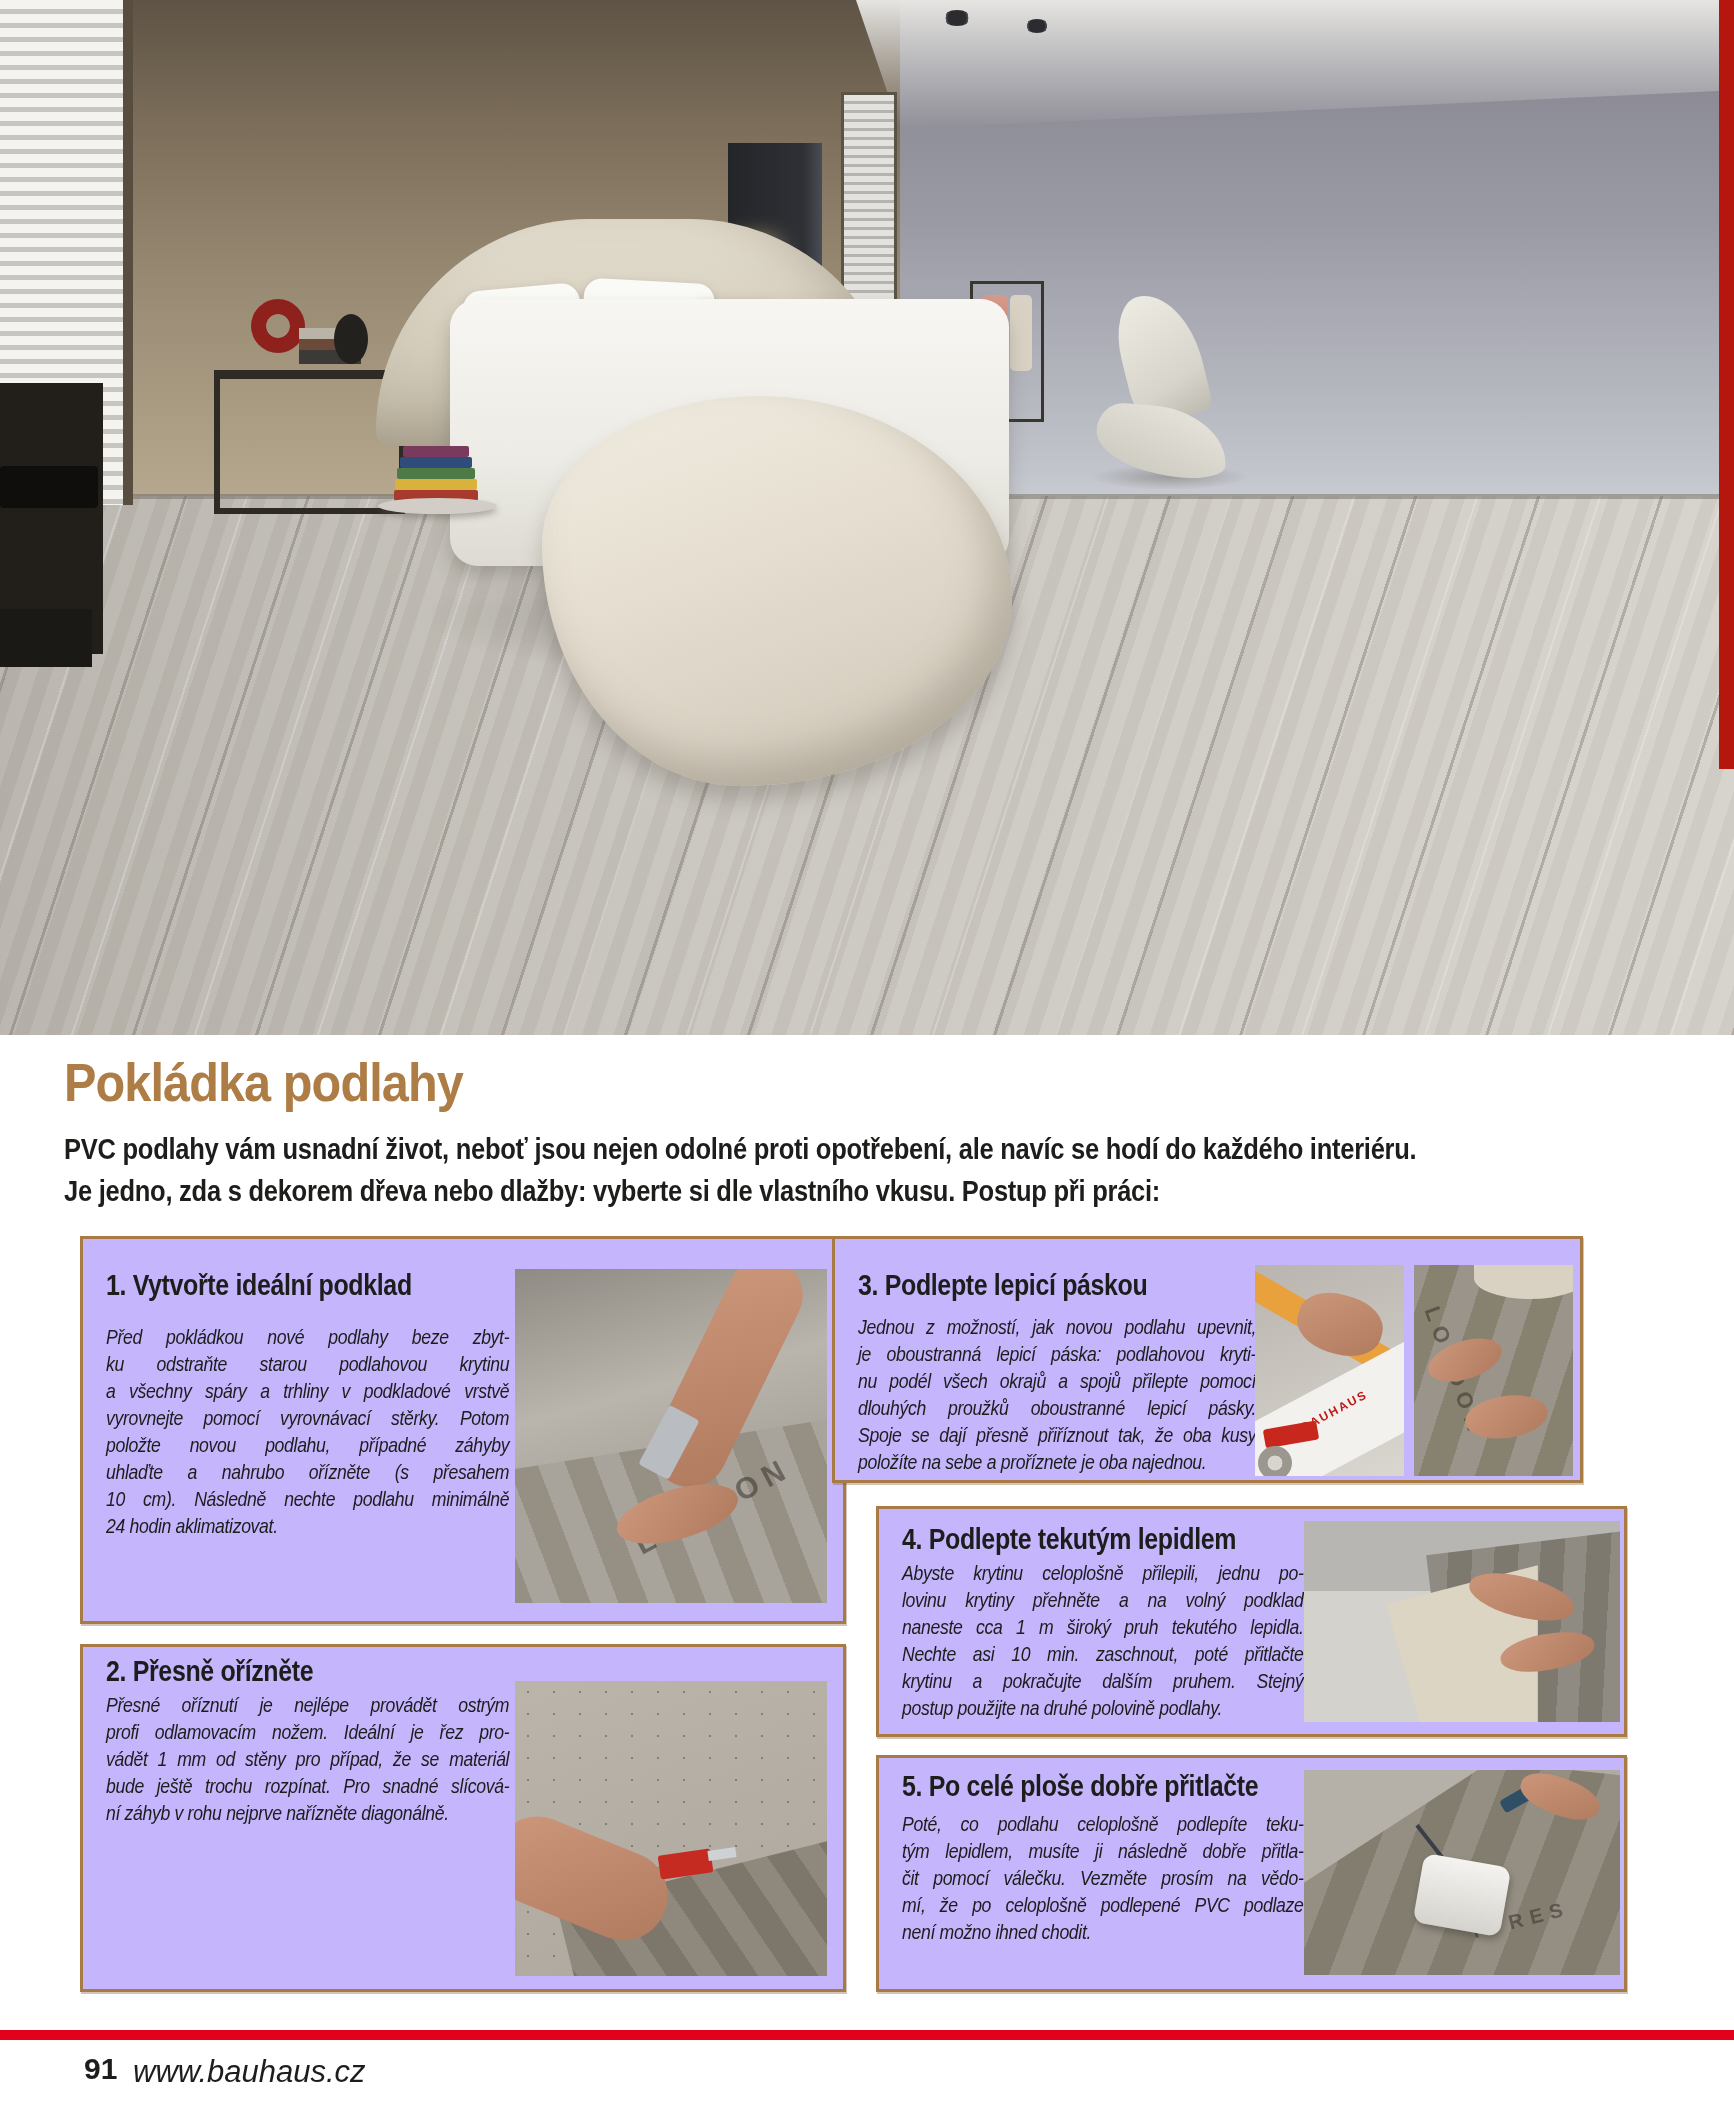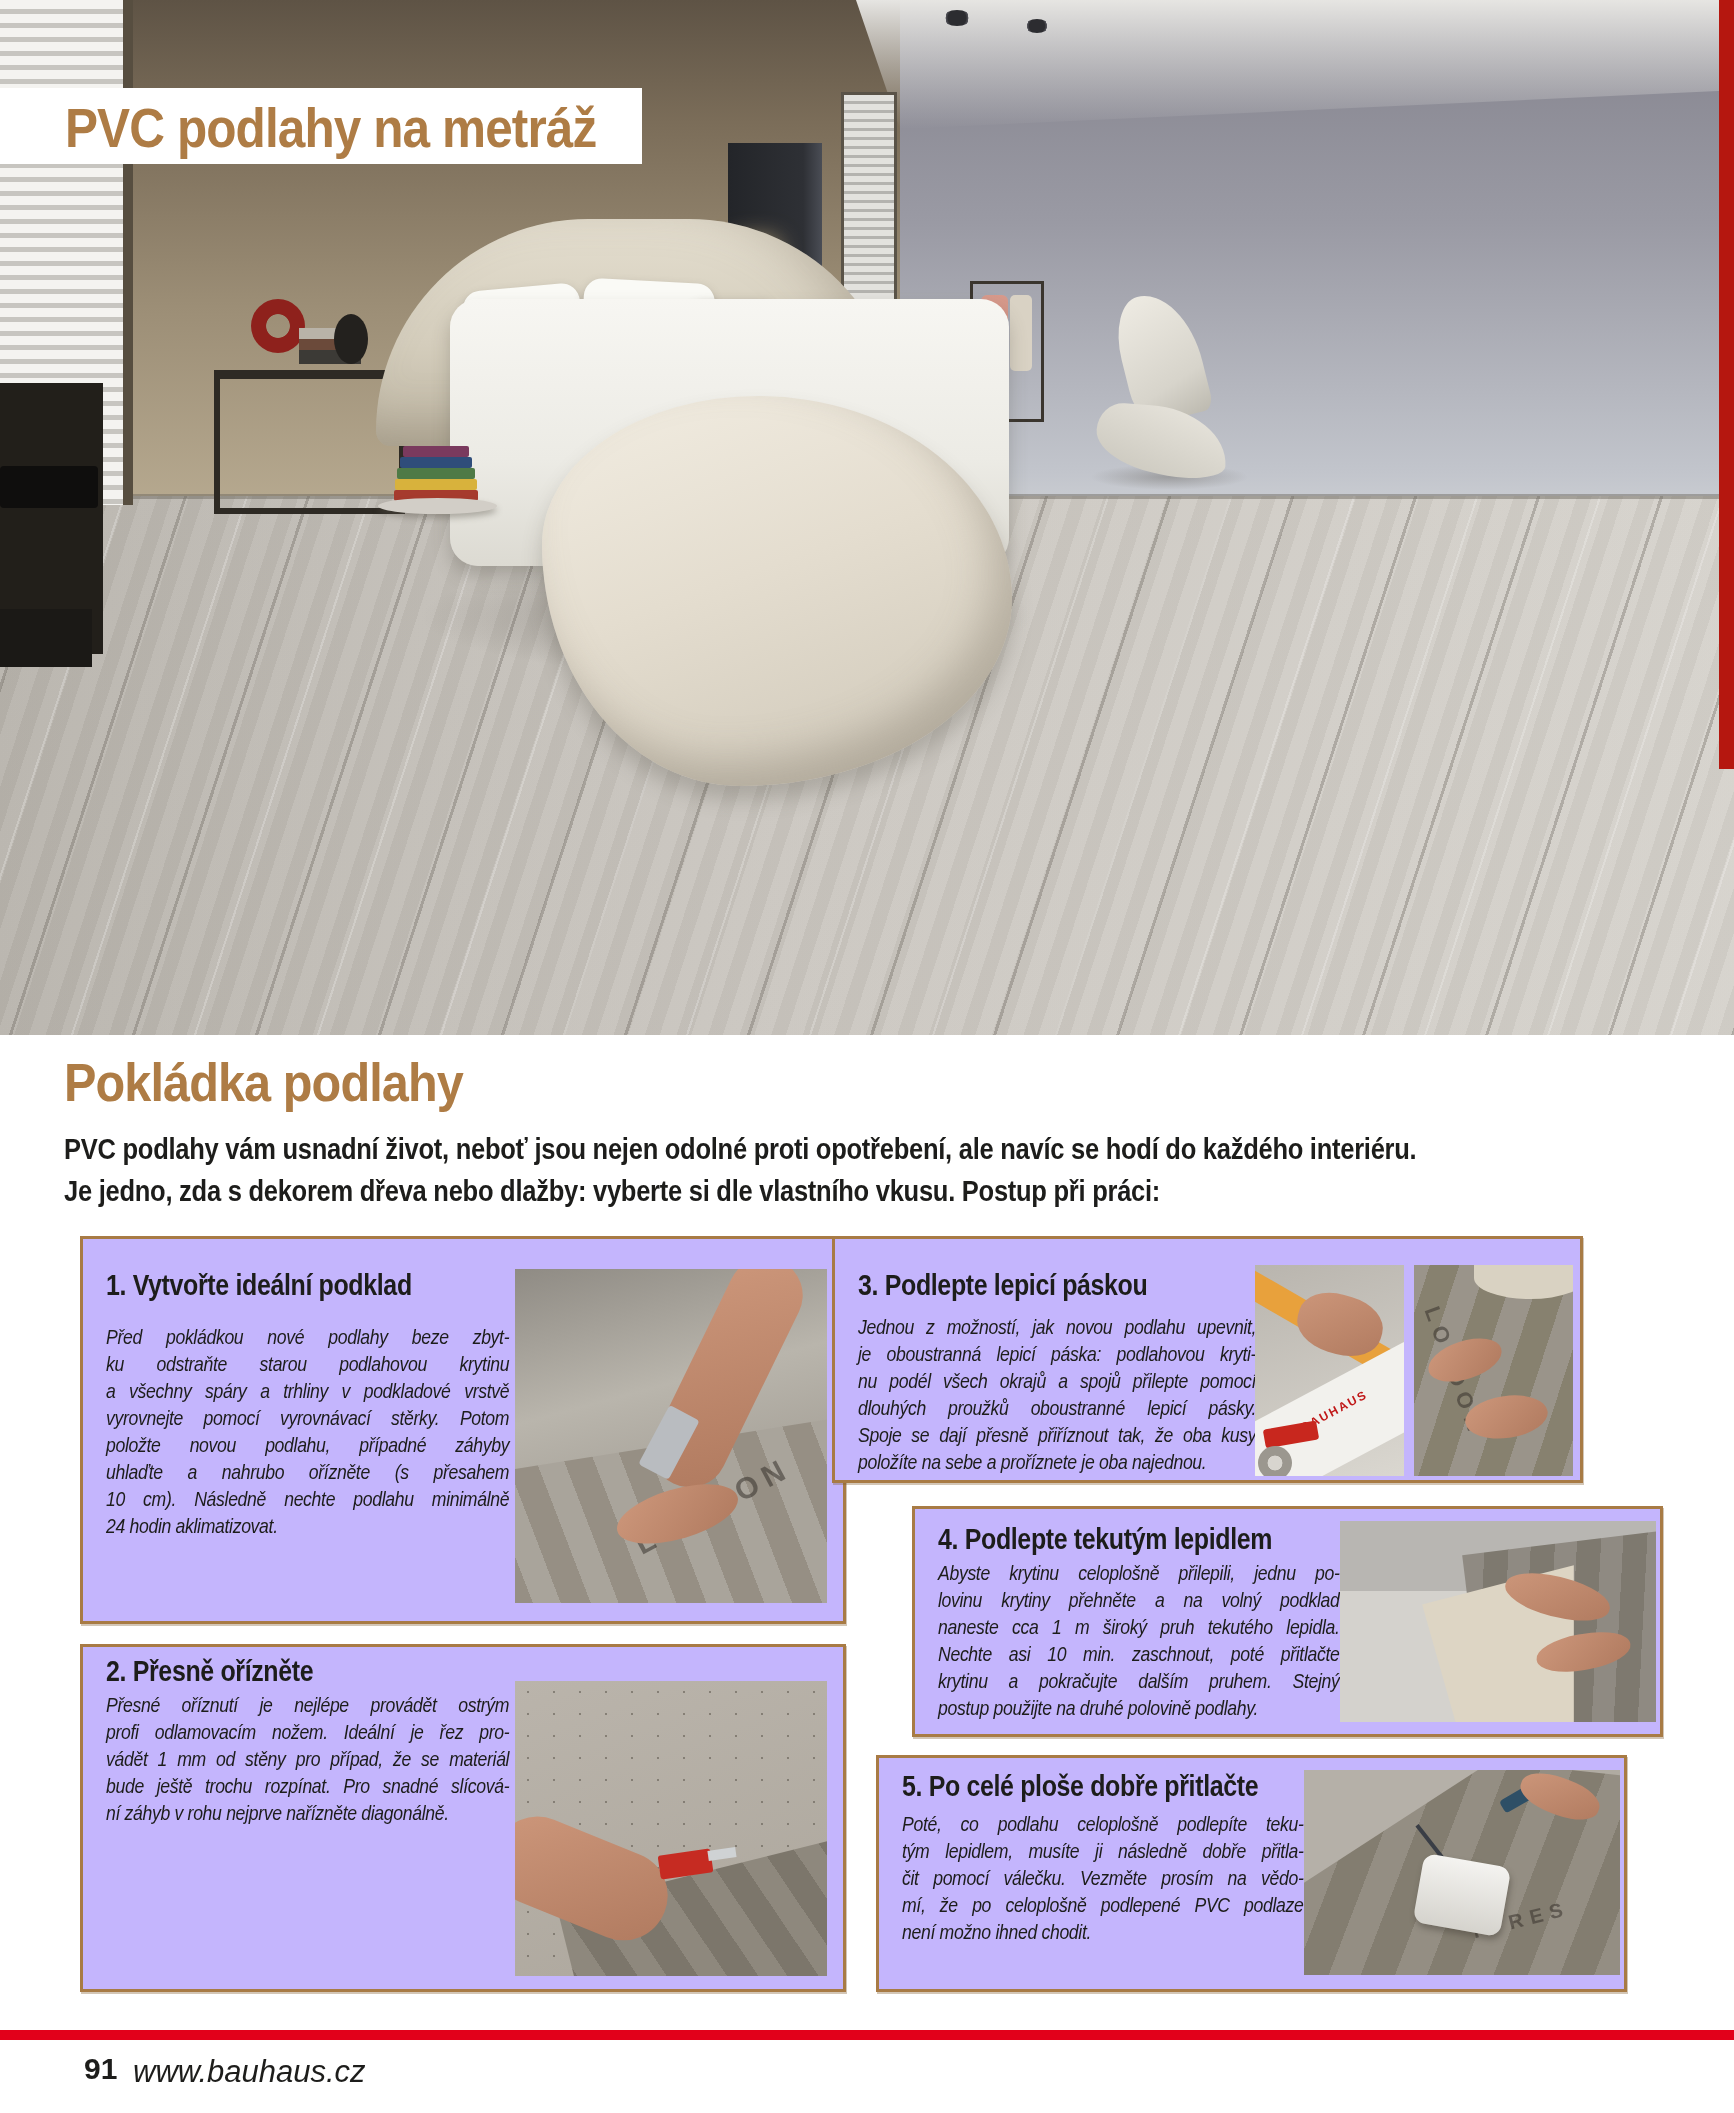--- a/index.html
+++ b/index.html
@@ -152,23 +152,20 @@
     <div class="floor-books">
       <div style="width:66px;background:#7a3a5e;"></div>
       <div style="width:72px;background:#2f4d7a;"></div>
       <div style="width:78px;background:#4e7a46;"></div>
       <div style="width:82px;background:#d8b23c;"></div>
       <div style="width:84px;background:#a63b2e;"></div>
     </div>
     <div class="book-plate"></div>
   </div>
 
-  <div class="title-overlay">
-    <span>PVC podlahy na metráž</span>
-  </div>
   <div class="edge-stripe"></div>
 
   <div class="section-title">Pokládka podlahy</div>
   <div class="intro">
     <div>PVC podlahy vám usnadní život, neboť jsou nejen odolné proti opotřebení, ale navíc se hodí do každého interiéru.</div>
     <div>Je jedno, zda s dekorem dřeva nebo dlažby: vyberte si dle vlastního vkusu. Postup při práci:</div>
   </div>
 
   <div class="step-box" style="left:80px;top:1236px;width:766px;height:388px;">
     <div class="step-title" style="left:23px;top:30px;">1. Vytvořte ideální podklad</div>
@@ -232,21 +229,21 @@
     </div>
     <div class="sphoto" style="left:579px;top:26px;width:159px;height:211px;">
       <div class="abs" style="left:-15%;top:0;width:140%;height:110%;transform:rotate(8deg);background:repeating-linear-gradient(100deg,#9a948a 0 26px,#87816f 26px 54px);"></div>
       <div class="abs" style="left:38%;top:-4%;width:70%;height:20%;border-radius:0 0 50% 50%;background:#d9d2c2;"></div>
       <span class="stencil" style="left:18%;top:18%;font-size:22px;transform:rotate(70deg);transform-origin:0 0;">LONDON</span>
       <div class="skin" style="left:8%;top:36%;width:48%;height:18%;transform:rotate(-18deg);border-radius:50%;"></div>
       <div class="skin" style="left:32%;top:62%;width:52%;height:20%;transform:rotate(-8deg);border-radius:50%;"></div>
     </div>
   </div>
 
-  <div class="step-box" style="left:912px;top:1506px;width:751px;height:231px;">
+  <div class="step-box" style="left:876px;top:1506px;width:751px;height:231px;">
     <div class="step-title" style="left:23px;top:14px;">4. Podlepte tekutým lepidlem</div>
     <div class="step-body" style="left:23px;top:50px;width:478px;">
         <div class="line">Abyste krytinu celoplošně přilepili, jednu po-</div>
         <div class="line">lovinu krytiny přehněte a na volný podklad</div>
         <div class="line">naneste cca 1 m široký pruh tekutého lepidla.</div>
         <div class="line">Nechte asi 10 min. zaschnout, poté přitlačte</div>
         <div class="line">krytinu a pokračujte dalším pruhem. Stejný</div>
         <div class="line">postup použijte na druhé polovině podlahy.</div>
       </div>
     <div class="sphoto" style="left:425px;top:12px;width:316px;height:201px;">

